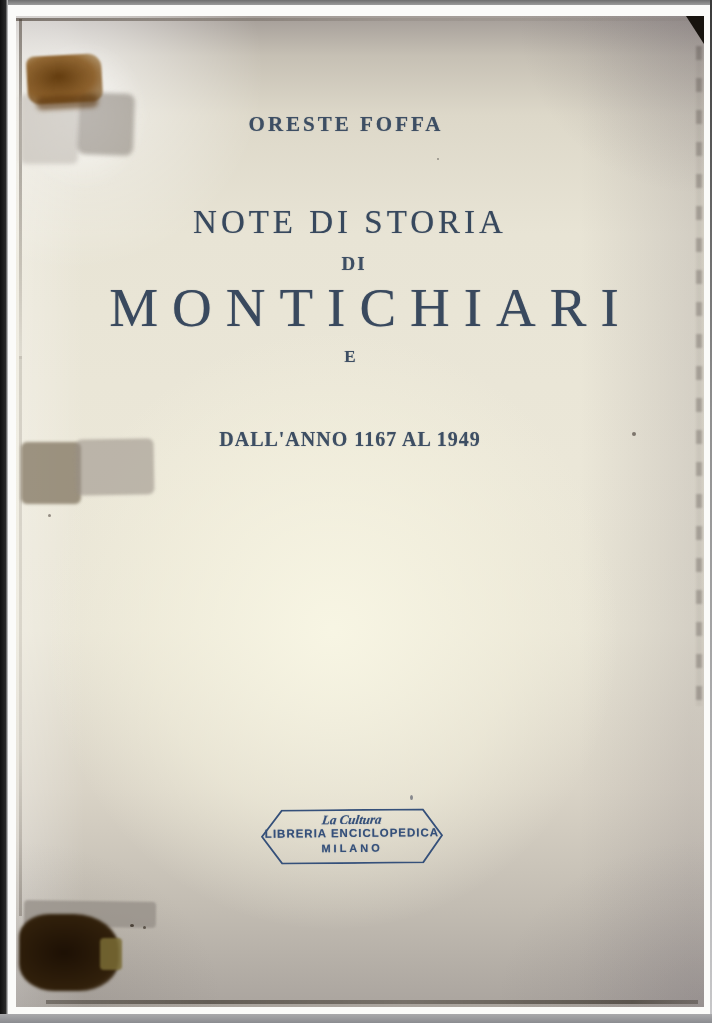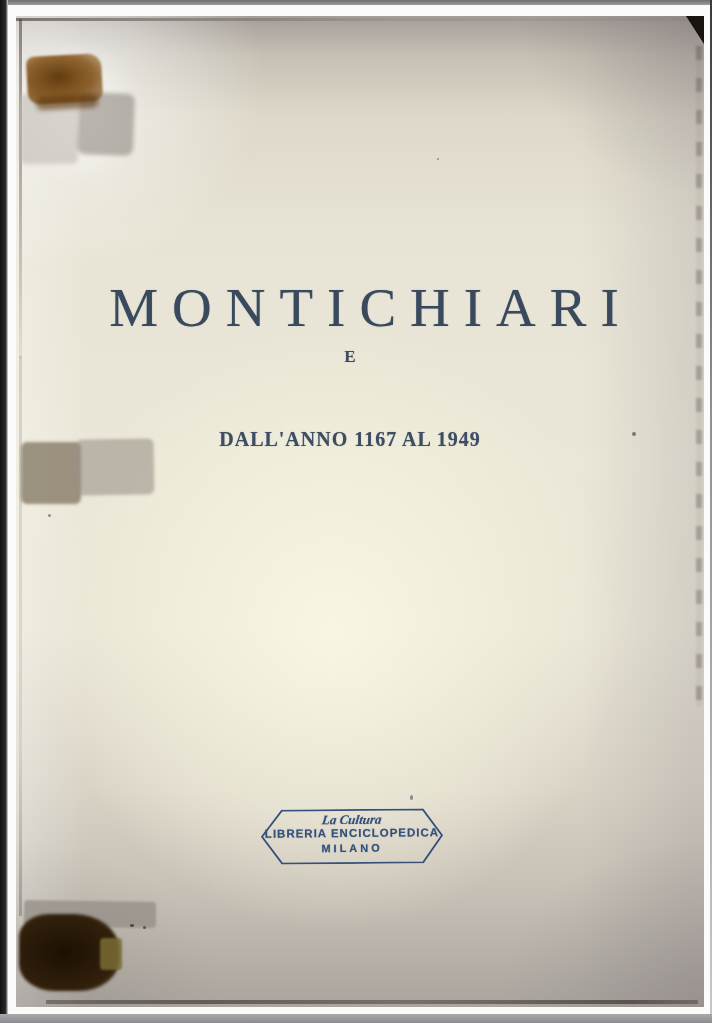--- a/index.html
+++ b/index.html
@@ -112,20 +112,23 @@
     <div class="mark tape-bot-strip"></div>
     <div class="mark tape-bot-dark"></div>
     <div class="mark tape-bot-olive"></div>
     <div class="speck sp1"></div>
     <div class="speck sp2"></div>
     <div class="speck sp3"></div>
     <div class="speck sp4"></div>
     <div class="speck sp5"></div>
     <div class="speck sp6"></div>
 
+    <div class="line ink author">ORESTE FOFFA</div>
+    <div class="line ink t1">NOTE DI STORIA</div>
+    <div class="line ink t2">DI</div>
     <div class="line ink t3">MONTICHIARI</div>
     <div class="line ink t4">E</div>
     <div class="line ink sub">DALL'ANNO 1167 AL 1949</div>
 
     <div class="stamp">
       <svg width="182" height="55" viewBox="0 0 182 55">
         <polygon points="1,27 21,1 162,1 181,27 162,54 21,54" fill="none" stroke="#35507a" stroke-width="1.8"></polygon>
       </svg>
       <div class="s-line s1">La Cultura</div>
       <div class="s-line s2">LIBRERIA ENCICLOPEDICA</div>

